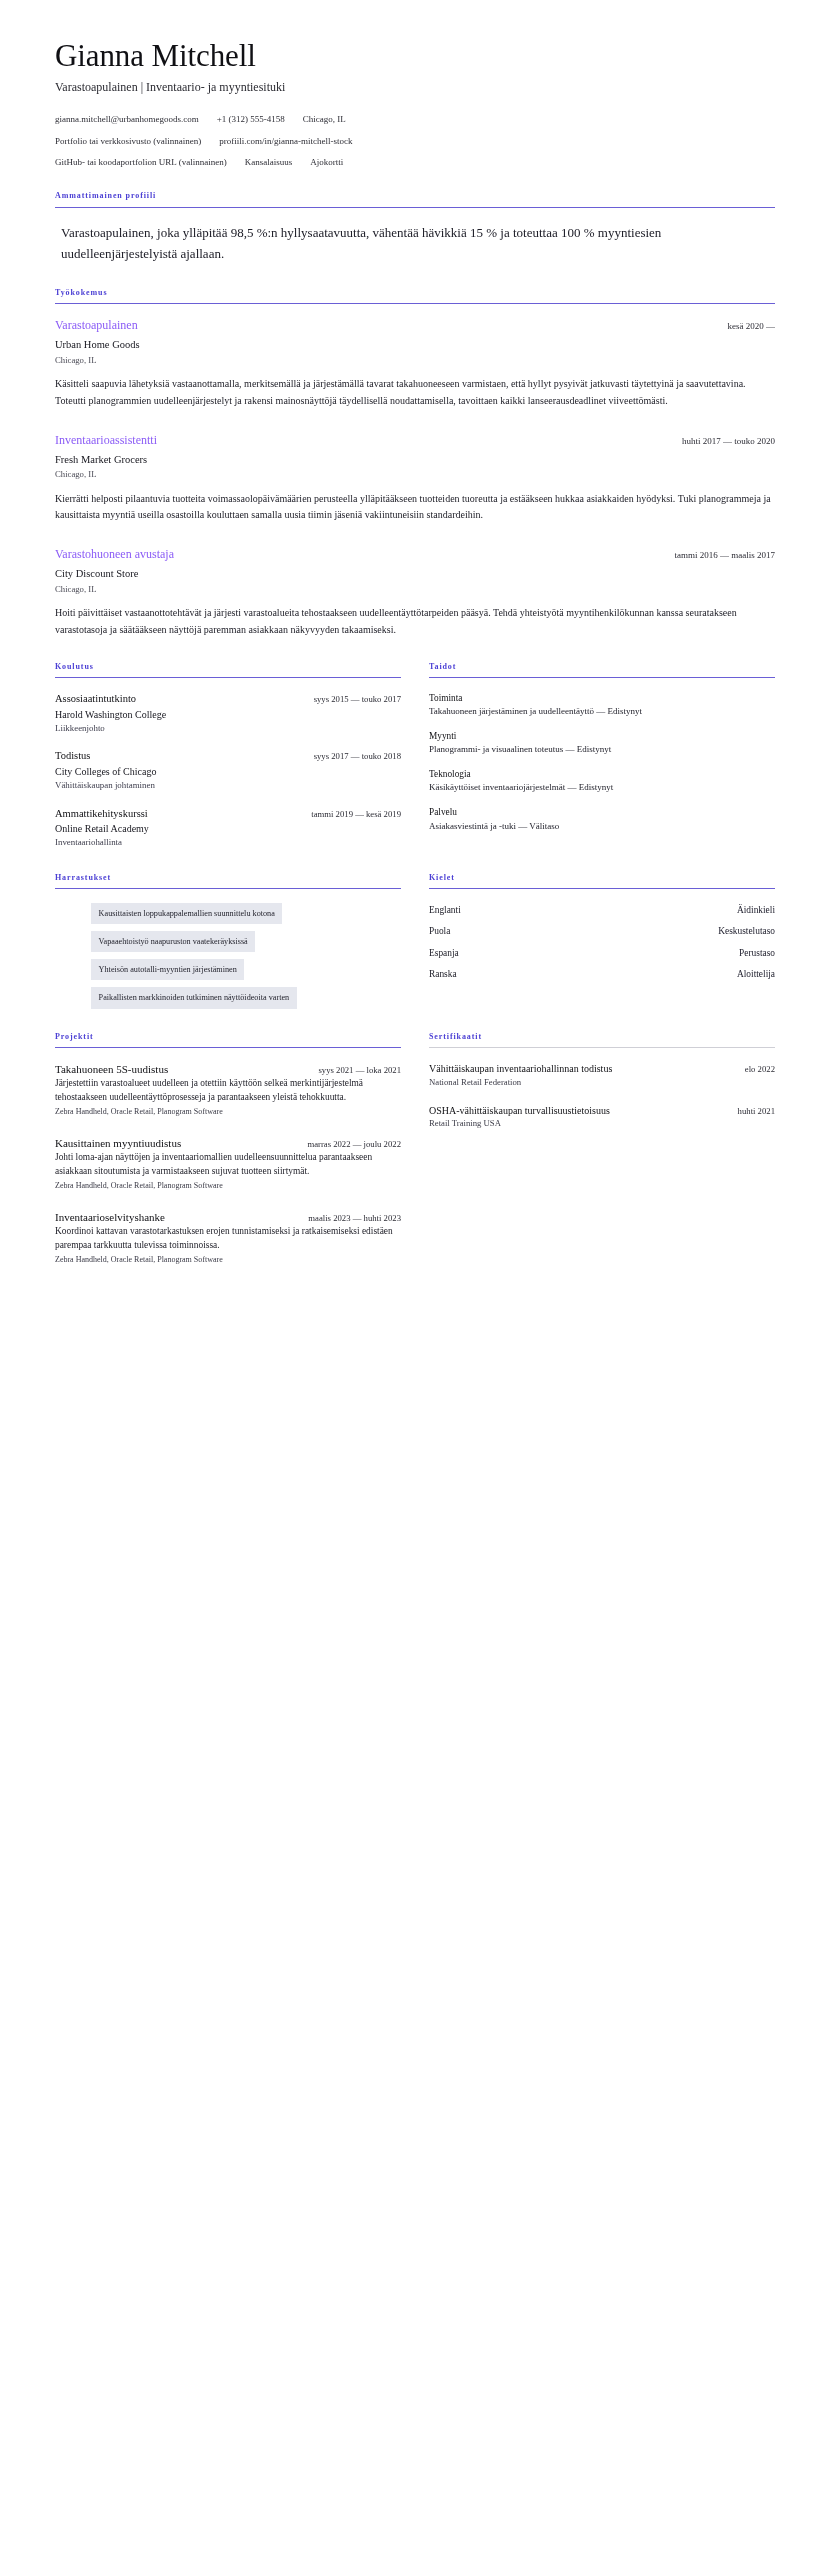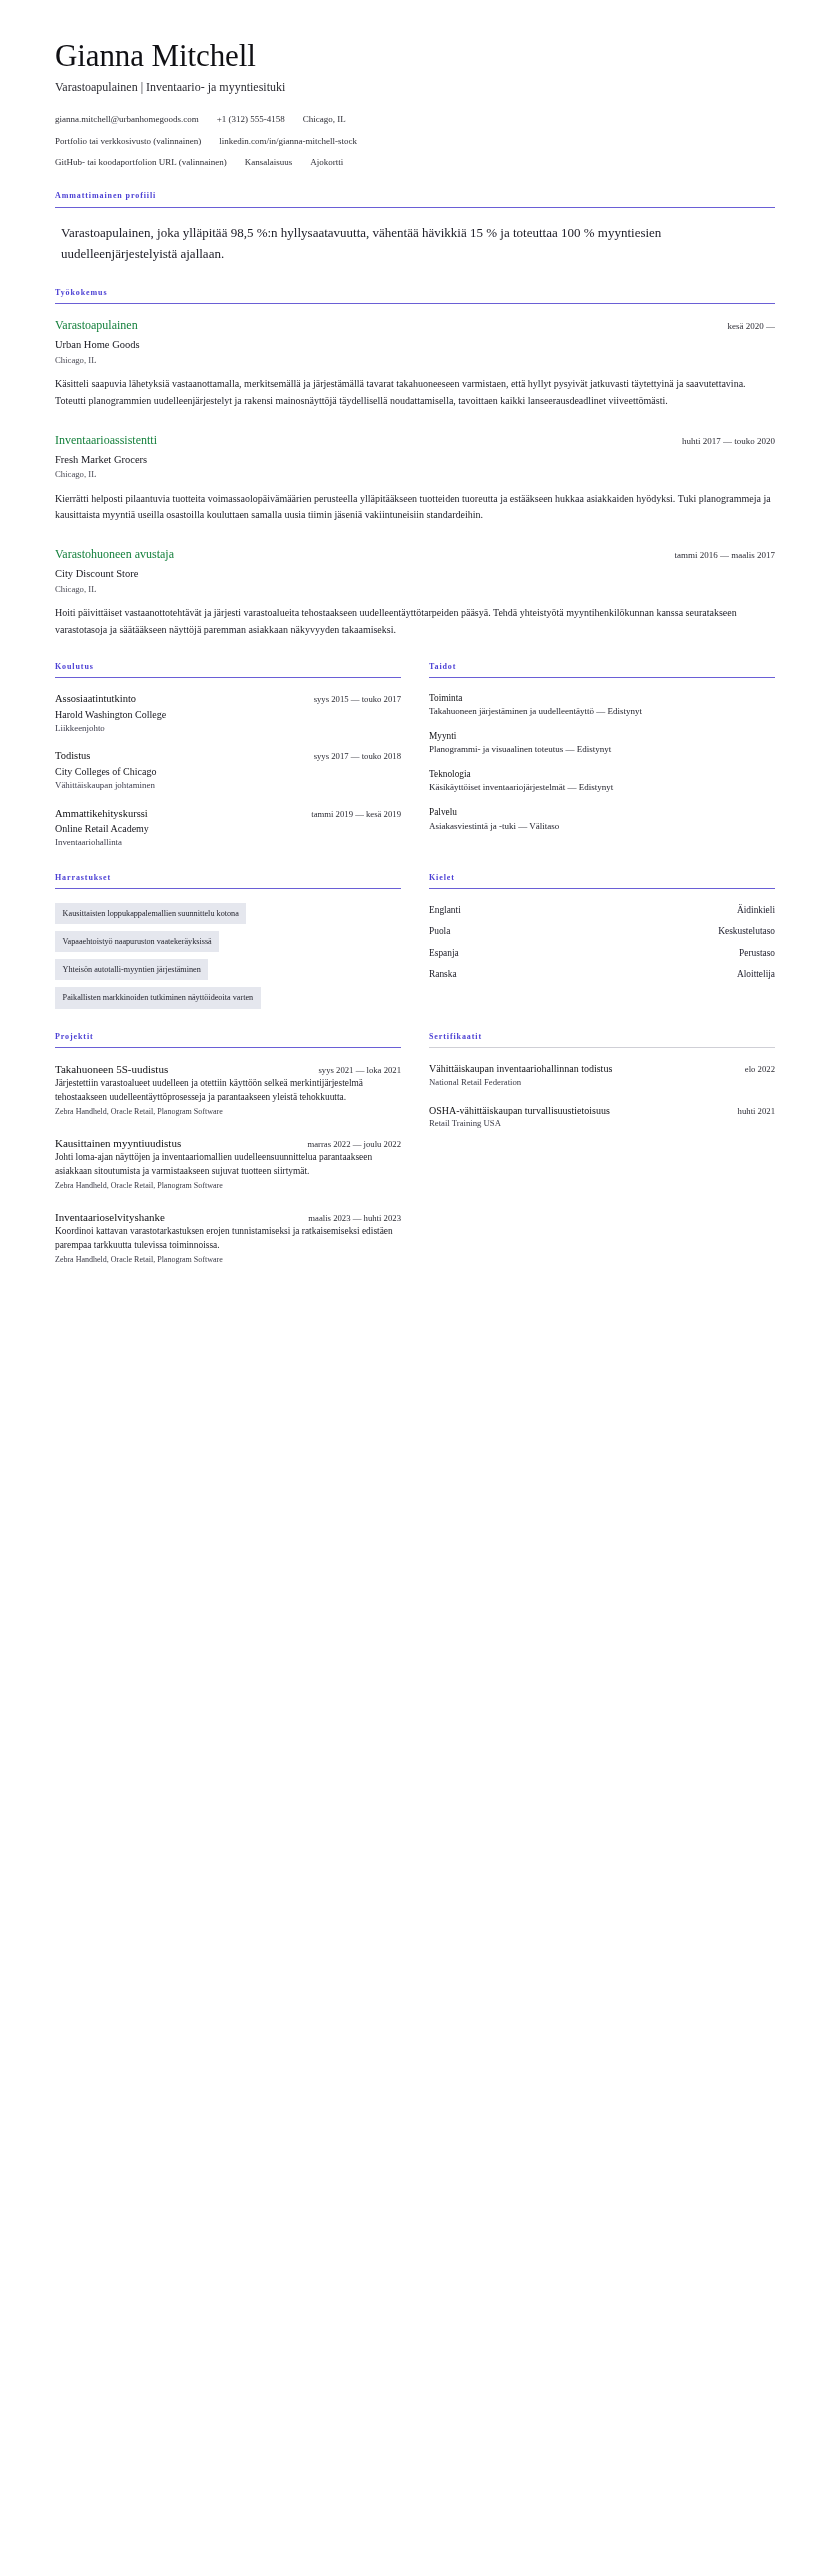--- a/index.html
+++ b/index.html
@@ -72,21 +72,21 @@
 
   
   .exp-entry { margin-bottom: 23.5px; }
   .exp-entry:last-child { margin-bottom: 16px; }
   .exp-head {
     display: flex;
     justify-content: space-between;
     align-items: baseline;
     gap: 14px;
   }
-  .exp-role { font-size: 12px; font-weight: 400; color: #15803d; line-height: 1.25; }
+  .exp-role { font-size: 12px; font-weight: 400; color: #8b5cf6; line-height: 1.25; }
   .exp-dates { font-size: 9px; color: #2c2c35; white-space: nowrap; text-align: right; }
   .exp-company { font-size: 10.5px; color: #17171f; margin-top: 4.1px; line-height: 1.3; }
   .exp-location { font-size: 8.7px; color: #4a4a55; margin-top: 2.8px; line-height: 1.3; }
   .exp-desc { font-size: 10px; line-height: 1.66; margin-top: 10.4px; max-width: 719px; color: #1d1d26; }
 
   
   .two-col {
     display: flex;
     gap: 28px;
     margin-top: 23.5px;
@@ -104,21 +104,21 @@
   .edu-school { font-size: 10px; color: #17171f; line-height: 1.3; margin-top: 1.4px; }
   .edu-field { font-size: 8.9px; color: #414150; line-height: 1.32; margin-top: 2.1px; }
 
   
   .skill-group { margin-bottom: 11.8px; }
   .skill-group:last-child { margin-bottom: 0; }
   .skill-cat { font-size: 9.3px; color: #101014; line-height: 1.35; }
   .skill-items { font-size: 9px; color: #23232d; line-height: 1.45; margin-top: 0.7px; }
 
   
-  .chips { display: flex; flex-direction: column; gap: 7px; }
+  .chips { display: flex; flex-direction: column; gap: 7px; margin-left: 36px; }
   .chip {
     background: #e5e7ee;
     color: #1e1e28;
     font-size: 8.2px;
     line-height: 1.42;
     padding: 4.8px 7.6px;
     display: inline-block;
     align-self: flex-start;
     max-width: 100%;
   }
@@ -160,21 +160,21 @@
     <h1 class="full-name">Gianna Mitchell</h1>
     <div class="headline">Varastoapulainen | Inventaario- ja myyntiesituki</div>
     <div class="contact-rows">
       <div class="contact-row">
         <span class="contact-item">gianna.mitchell@urbanhomegoods.com</span>
         <span class="contact-item">+1 (312) 555-4158</span>
         <span class="contact-item">Chicago, IL</span>
       </div>
       <div class="contact-row">
         <span class="contact-item">Portfolio tai verkkosivusto (valinnainen)</span>
-        <span class="contact-item">linkedin.com/in/gianna-mitchell-stock</span>
+        <span class="contact-item">profiili.com/in/gianna-mitchell-stock</span>
       </div>
       <div class="contact-row">
         <span class="contact-item">GitHub- tai koodaportfolion URL (valinnainen)</span>
         <span class="contact-item">Kansalaisuus</span>
         <span class="contact-item">Ajokortti</span>
       </div>
     </div>
   </header>
 
   <section class="section">

